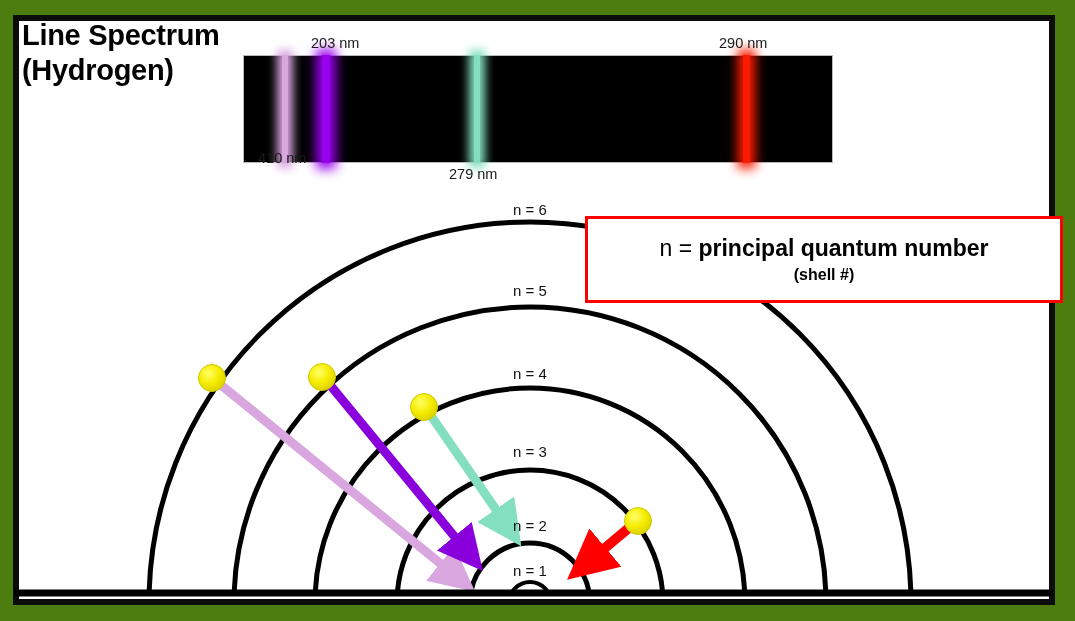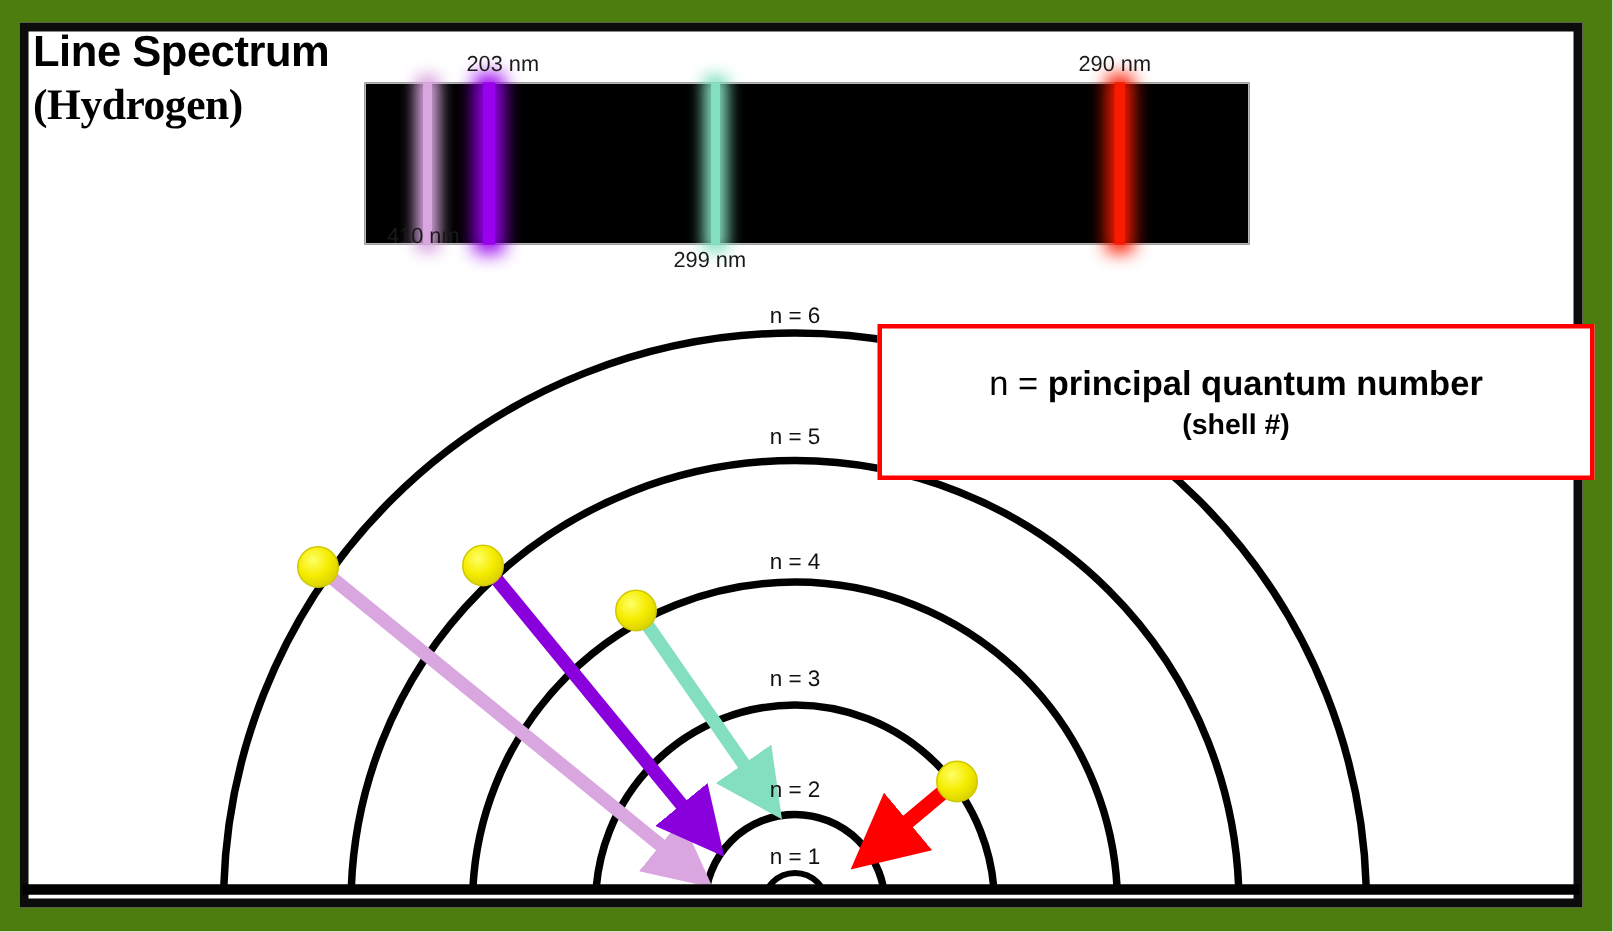--- a/index.html
+++ b/index.html
@@ -11,41 +11,41 @@
     position:absolute;left:13px;top:15px;width:1042px;height:590px;
     border:6px solid #0c0c0c;box-sizing:border-box;background:#fff;
   }
 
   
   .title{
     position:absolute;left:22px;top:18px;width:260px;
     font-size:29px;font-weight:bold;color:#000;line-height:1.22;
     letter-spacing:-0.3px;
   }
-  .title .l2{display:block;font-family:Liberation Serif, serif;}
+  .title .l2{display:block;}
 
   
   .spec-wrap{position:absolute;left:243px;top:55px;width:590px;height:108px;}
   .spec-box{position:absolute;left:0;top:0;width:590px;height:108px;background:#000;
             border:1px solid #b9b9b9;box-sizing:border-box;}
   .spec-line{position:absolute;top:0;height:108px;}
 
   .spec-lbl{position:absolute;font-size:14.5px;color:#1a1a1a;white-space:nowrap;
             font-family:"Liberation Sans",sans-serif;}
 
   
   .callout{
-    position:absolute;left:585px;top:216px;width:478px;height:104px;
+    position:absolute;left:585px;top:216px;width:478px;height:87px;
     border:3px solid #ff0000;background:#fff;box-sizing:border-box;
     display:flex;flex-direction:column;align-items:center;justify-content:center;
     z-index:6;
   }
   .callout .ln1{font-size:23px;color:#000;white-space:nowrap;}
   .callout .ln1 b{font-weight:bold;}
-  .callout .ln2{font-size:19px;font-weight:bold;color:#000;margin-top:4px;}
+  .callout .ln2{font-size:16px;font-weight:bold;color:#000;margin-top:4px;}
 
   
   #bohr{position:absolute;left:13px;top:15px;}
 
   .shell-lbl{font-size:15px;fill:#111;font-family:"Liberation Sans",sans-serif;}
 </style>
 </head>
 <body>
 
 <div id="root">
@@ -60,21 +60,21 @@
   <div class="spec-wrap">
     <div class="spec-box"></div>
     <div class="spec-line" style="left: 39.48px; width: 6px; background: rgb(217, 166, 224); box-shadow: rgb(217, 166, 224) 0px 0px 10px 5px;"></div>
     <div class="spec-line" style="left: 78.6px; width: 8px; background: rgb(153, 0, 238); box-shadow: rgb(153, 0, 238) 0px 0px 12px 6px;"></div>
     <div class="spec-line" style="left: 230.64px; width: 6px; background: rgb(132, 223, 193); box-shadow: rgb(132, 223, 193) 0px 0px 10px 5px;"></div>
     <div class="spec-line" style="left: 500.36px; width: 7px; background: rgb(249, 27, 0); box-shadow: rgb(249, 27, 0) 0px 0px 11px 5.5px;"></div>
   </div>
 
   <div class="spec-lbl" style="left:258px;top:150px;">410 nm</div>
   <div class="spec-lbl" style="left:311px;top:35px;">203 nm</div>
-  <div class="spec-lbl" style="left:449px;top:166px;">299 nm</div>
+  <div class="spec-lbl" style="left:449px;top:166px;">279 nm</div>
   <div class="spec-lbl" style="left:719px;top:35px;">290 nm</div>
 
   <svg id="bohr" width="1042" height="590" viewBox="0 0 1042 590">
     <defs>
       <clipPath id="clipArea">
           <rect x="0" y="0" width="1042" height="576"></rect>
         </clipPath>
       <radialGradient id="eg" cx="38%" cy="33%" r="72%">
         <stop offset="0%" stop-color="#ffff66"></stop>
         <stop offset="55%" stop-color="#f5ec00"></stop>

